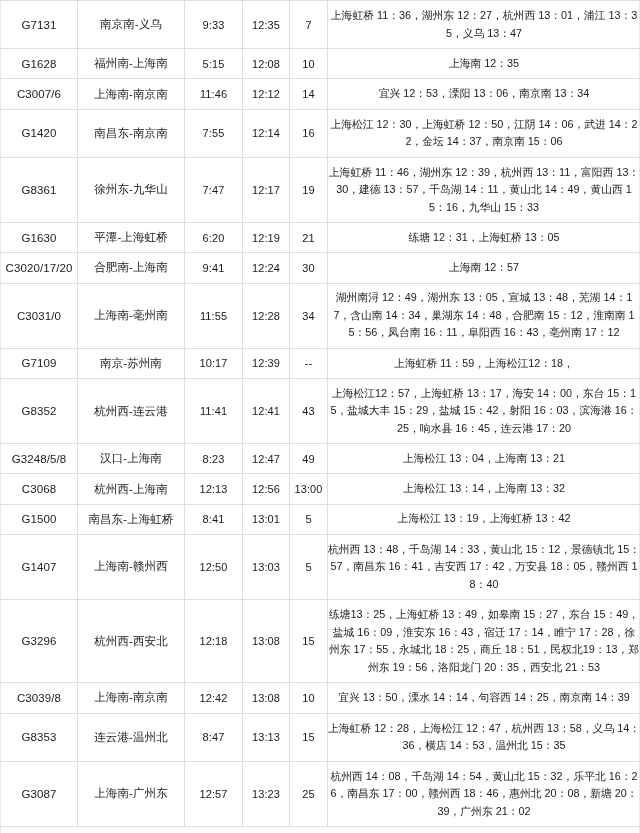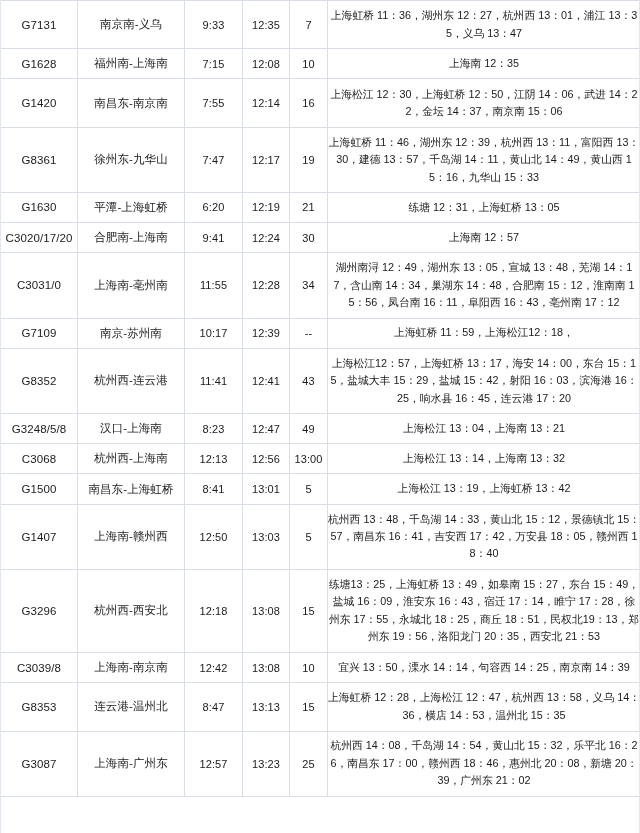--- a/index.html
+++ b/index.html
@@ -94,24 +94,32 @@
           <td class="train-no">G7131</td>
           <td class="route">南京南-义乌</td>
           <td class="dep">9:33</td>
           <td class="arr">12:35</td>
           <td class="extra">7</td>
           <td class="stops">上海虹桥 11：36，湖州东 12：27，杭州西 13：01，浦江 13：35，义乌 13：47</td>
         </tr>
         <tr style="height: 30.2222px;">
           <td class="train-no">G1628</td>
           <td class="route">福州南-上海南</td>
-          <td class="dep">7:15</td>
+          <td class="dep">5:15</td>
           <td class="arr">12:08</td>
           <td class="extra">10</td>
           <td class="stops">上海南 12：35</td>
+        </tr>
+        <tr style="height: 30.2222px;">
+          <td class="train-no">C3007/6</td>
+          <td class="route">上海南-南京南</td>
+          <td class="dep">11:46</td>
+          <td class="arr">12:12</td>
+          <td class="extra">14</td>
+          <td class="stops">宜兴 12：53，溧阳 13：06，南京南 13：34</td>
         </tr>
         <tr style="height: 48.2222px;">
           <td class="train-no">G1420</td>
           <td class="route">南昌东-南京南</td>
           <td class="dep">7:55</td>
           <td class="arr">12:14</td>
           <td class="extra">16</td>
           <td class="stops">上海松江 12：30，上海虹桥 12：50，江阴 14：06，武进 14：22，金坛 14：37，南京南 15：06</td>
         </tr>
         <tr style="height: 65.2222px;">

